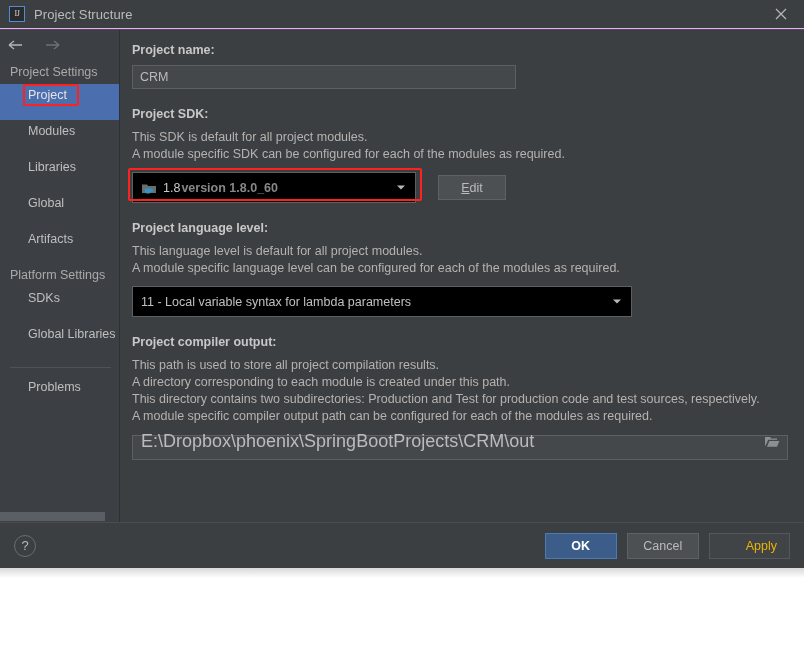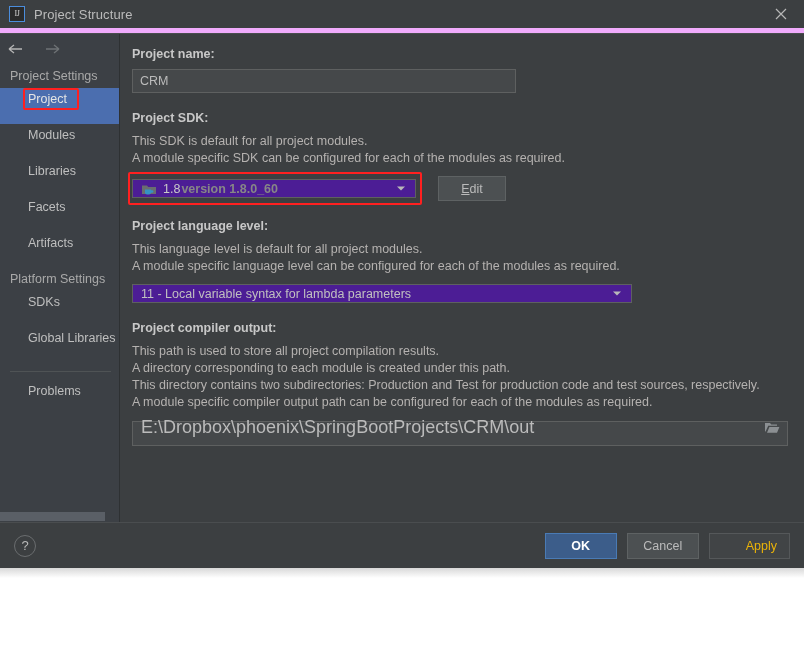--- a/index.html
+++ b/index.html
@@ -27,21 +27,21 @@
   }
 
   
   .titlebar {
     height: 28px;
     background: #3c3f41;
     display: flex;
     align-items: center;
     flex: none;
     position: relative;
-    border-bottom: 5px solid #f0abfc;
+    border-bottom: 1px solid #f0abfc;
   }
   .title-icon {
     width: 16px; height: 16px;
     margin-left: 9px;
     margin-right: 9px;
     background: #2b2b2b;
     border: 1px solid #4b8ddc;
     box-sizing: border-box;
     position: relative;
     flex: none;
@@ -197,22 +197,22 @@
   .field-name { width: 384px; margin-top: 2px; }
 
   
   .sdk-row {
     display: flex;
     align-items: center;
     margin-top: 9px;
     position: relative;
   }
   .combo {
-    height: 19px;
-    background: #4c1d95;
+    height: 31px;
+    background: #000000;
     border: 1px solid #5e6060;
     box-sizing: border-box;
     display: flex;
     align-items: center;
     padding: 0 0 0 8px;
     font-size: 12.5px;
     color: #c0c0c0;
     position: relative;
   }
   .combo-arrow {
@@ -395,21 +395,21 @@
           <span class="annotation-box"></span>
         </div>
 
         <div class="nav-item">
           <span class="nav-text">Modules</span>
         </div>
         <div class="nav-item">
           <span class="nav-text">Libraries</span>
         </div>
         <div class="nav-item">
-          <span class="nav-text">Facets</span>
+          <span class="nav-text">Global</span>
         </div>
         <div class="nav-item">
           <span class="nav-text">Artifacts</span>
         </div>
 
         <div class="group-label">Platform Settings</div>
 
         <div class="nav-item">
           <span class="nav-text">SDKs</span>
         </div>

